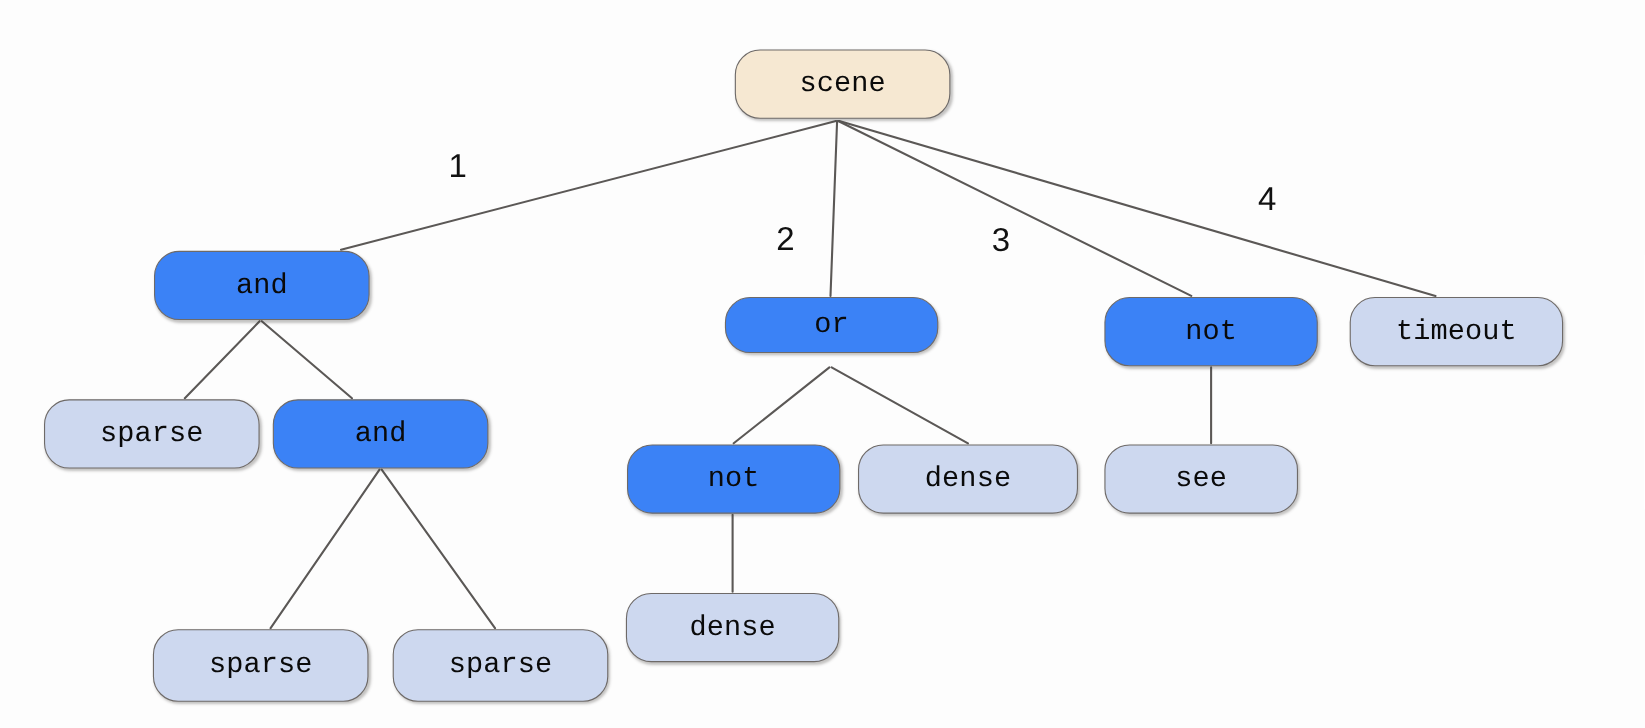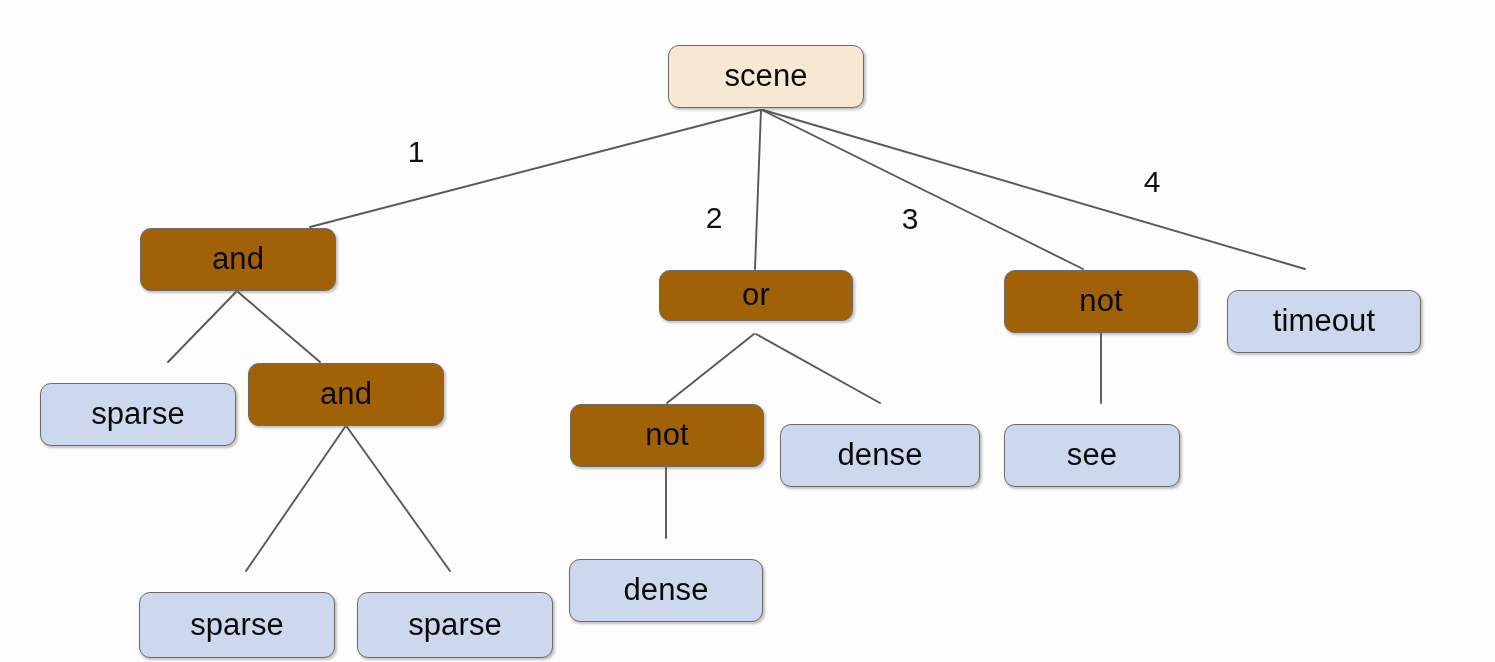--- a/index.html
+++ b/index.html
@@ -22,45 +22,44 @@
     position: absolute;
     left: 0;
     top: 0;
     width: 1495px;
     height: 662px;
   }
   .node {
     position: absolute;
     box-sizing: border-box;
     border: 1.6px solid #6e6a68;
-    border-radius: 11px;
+    border-radius: 23px;
     display: flex;
     align-items: center;
     justify-content: center;
     color: #0a0a0a;
-    font-family: Liberation Sans, sans-serif;
-    font-size: 31px;
+    font-family: Liberation Mono, monospace;
+    font-size: 26px;
     line-height: 1;
     letter-spacing: 0.1px;
     white-space: nowrap;
     box-shadow: 1.5px 2px 2.5px rgba(60,55,52,0.30);
     z-index: 2;
   }
   .node.root {
     background: #f6e8d2;
     border-color: #6e6a68;
   }
   .node.op {
-    background: #a16207;
+    background: #3b82f6;
     border-color: #6e6a68;
   }
   .node.leaf {
     background: #cdd8ef;
     border-color: #6e6a68;
-    margin-top: 20px;
   }
   .node-label {
     display: block;
     pointer-events: none;
     transform: translateY(-1px);
   }
   .edge-label {
     position: absolute;
     color: #111111;
     font-family: "Liberation Sans", sans-serif;

